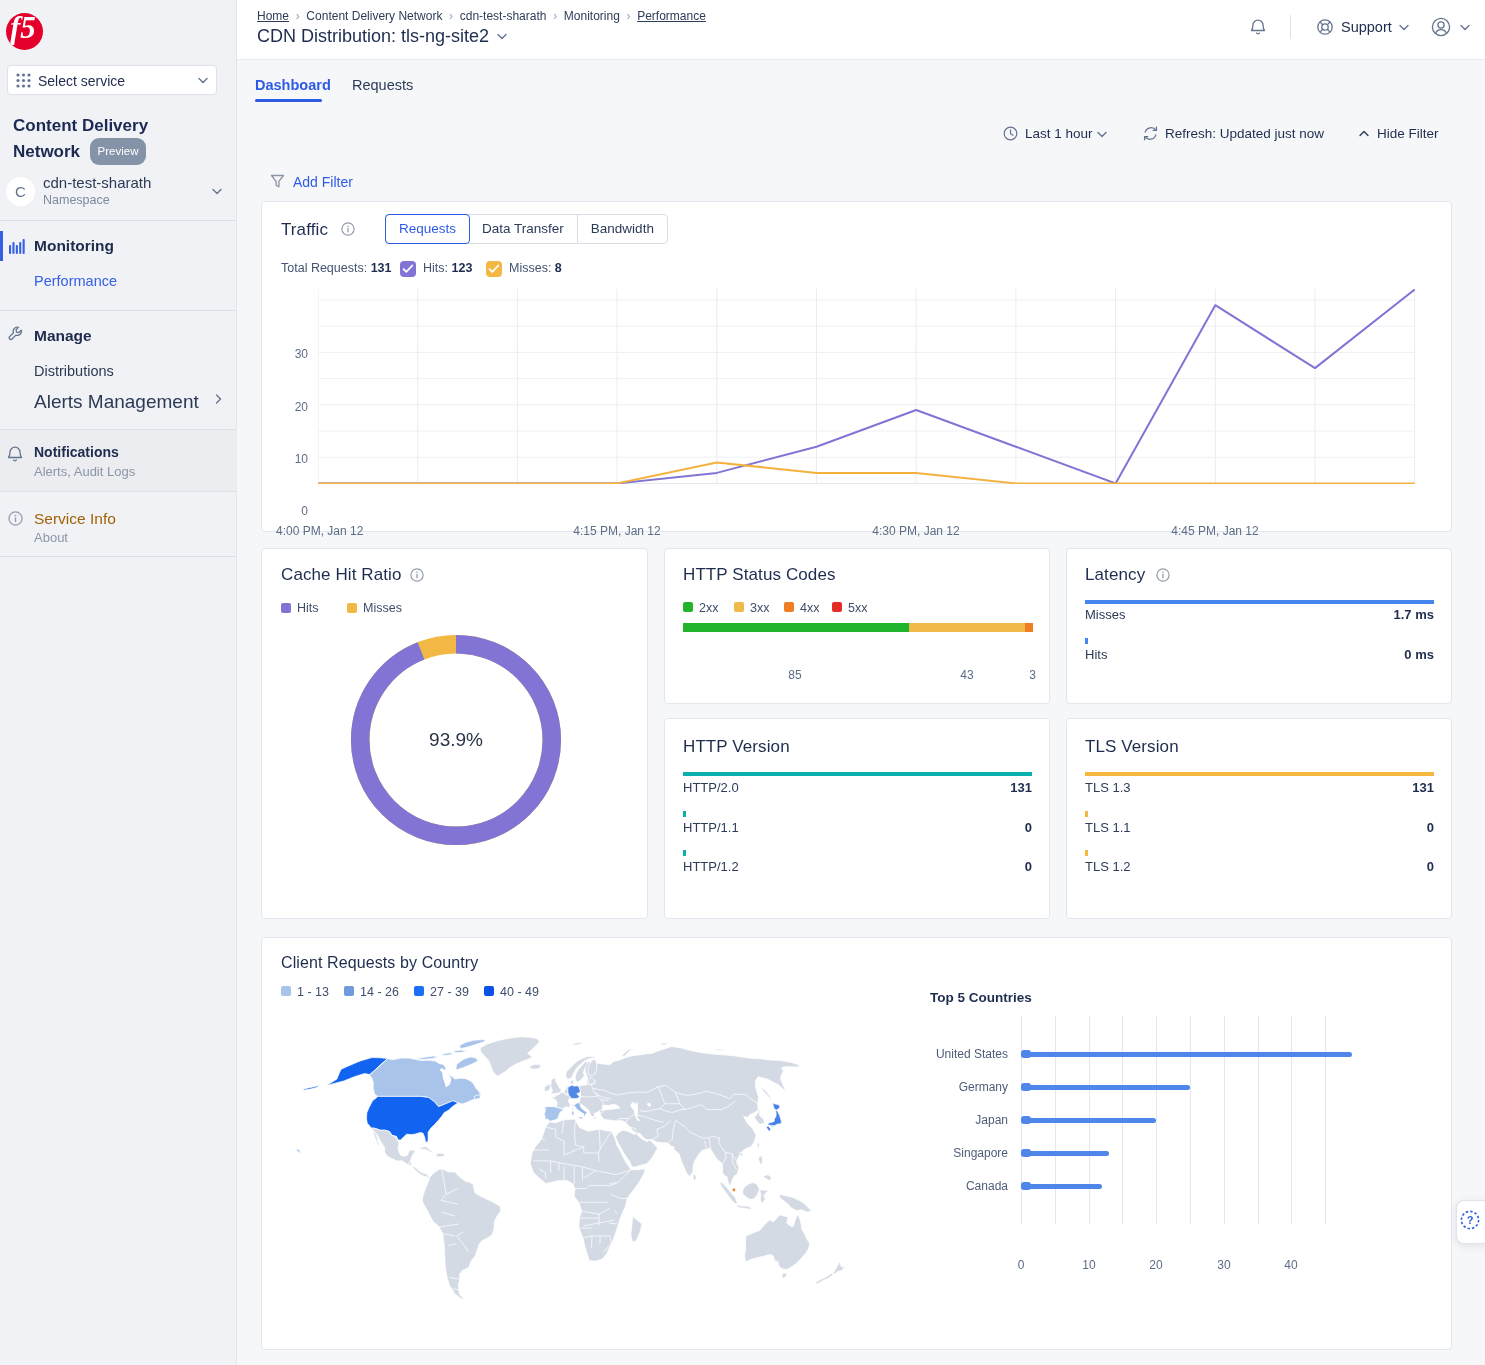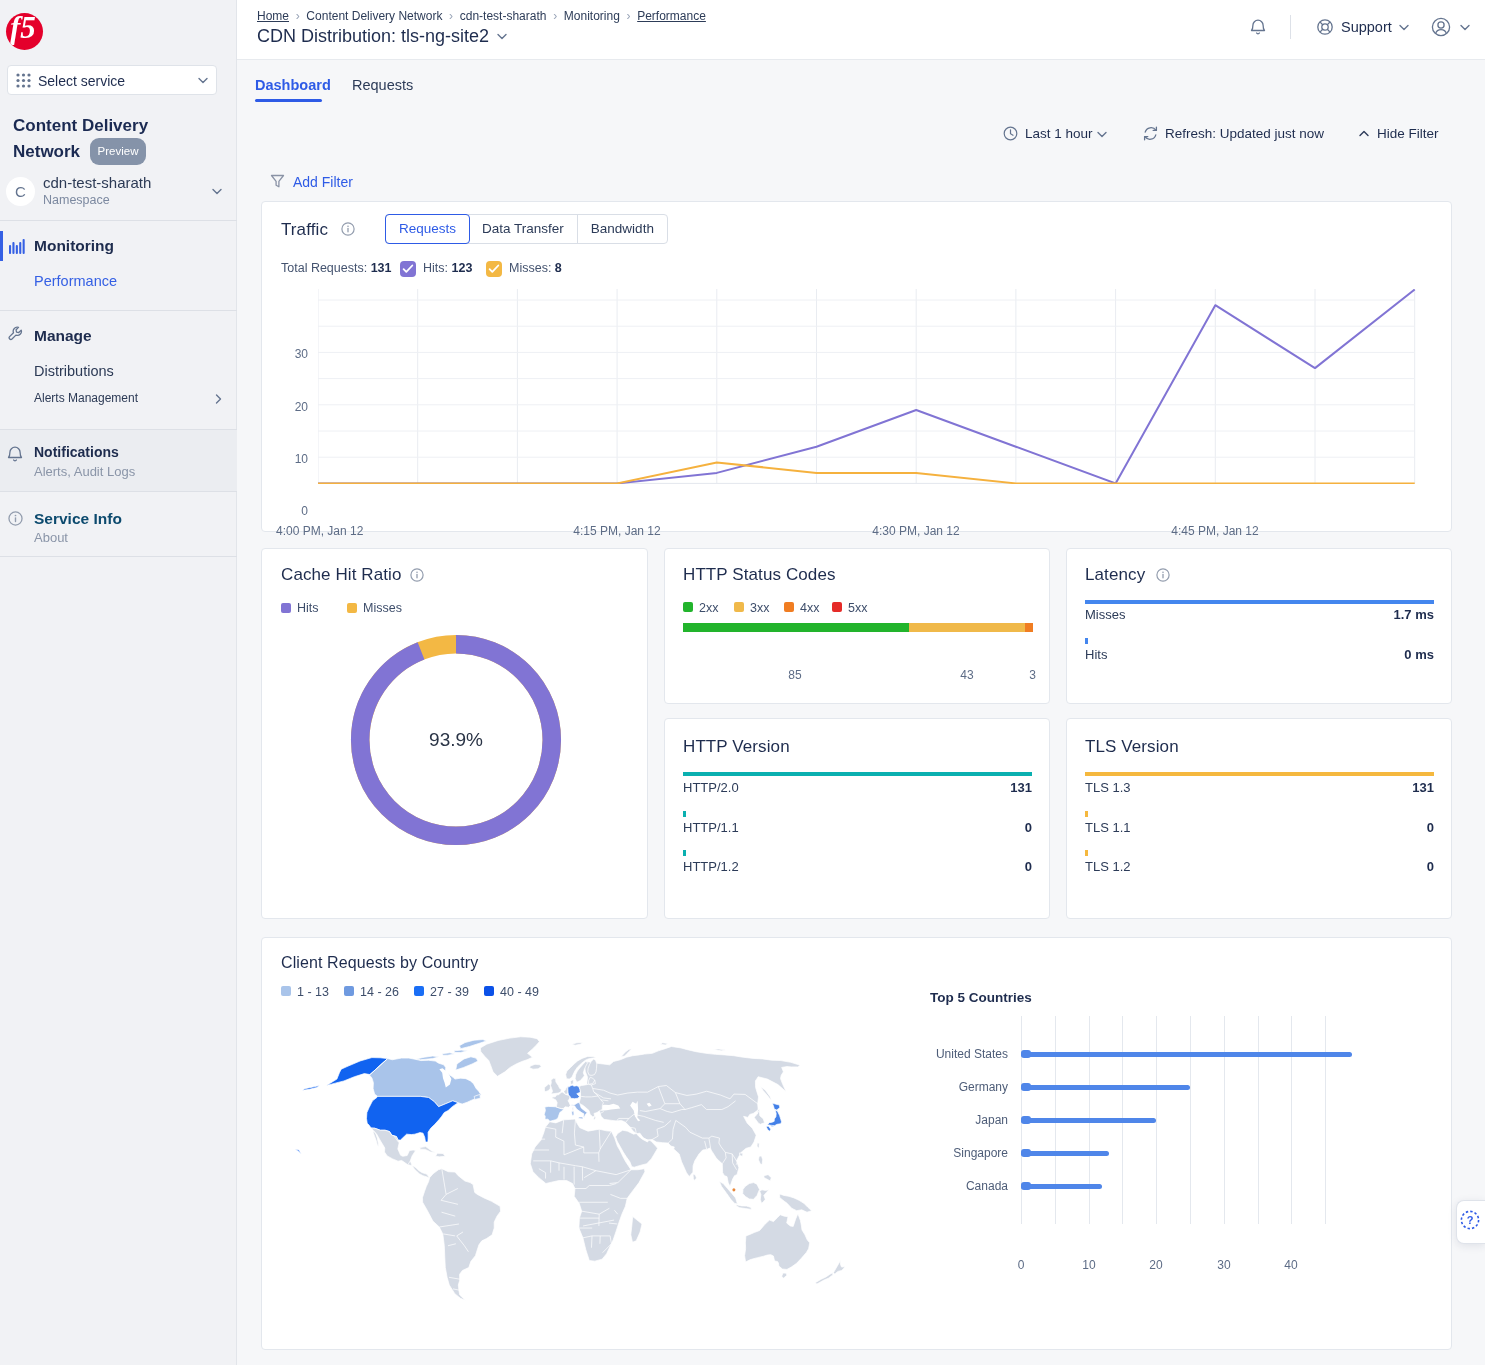--- a/index.html
+++ b/index.html
@@ -53,37 +53,37 @@
     <rect x="13.6" y="0" width="2.1" height="15" rx="0.9" fill="#3560e4"></rect>
   </svg>
 <div class="abs" style="left:34px;top:237px;font-size:15.5px;font-weight:700;color:#1e2c4e">Monitoring</div>
 <div class="abs" style="left:34px;top:273px;font-size:14.5px;color:#3560e4">Performance</div>
 <div class="abs" style="left:0;top:310px;width:237px;border-top:1px solid #dde0e6"></div>
 <svg style="position:absolute;left:7px;top:326px" width="16" height="16" viewBox="0 0 16 16" fill="none">
     <path d="M14.2 4.1a4 4 0 0 1-5.3 5L5 13a1.7 1.7 0 0 1-2.4-2.4l3.9-3.9a4 4 0 0 1 5-5.3L9.1 3.8l.4 2.3 2.3.4 2.4-2.4Z" stroke="#64748f" stroke-width="1.3" stroke-linejoin="round"></path>
   </svg>
 <div class="abs" style="left:34px;top:327px;font-size:15.5px;font-weight:700;color:#1e2c4e">Manage</div>
 <div class="abs" style="left:34px;top:363px;font-size:14.5px;color:#2c3a55">Distributions</div>
-<div class="abs" style="left:34px;top:391px;font-size:12px;color:#2c3a55">Alerts Management</div>
+<div class="abs" style="left:34px;top:391px;font-size:19px;color:#2c3a55">Alerts Management</div>
 <svg style="position:absolute;left:215px;top:394px" width="7" height="10" viewBox="0 0 7 10" fill="none">
     <path d="M1.5 1l4 4-4 4" stroke="#64748f" stroke-width="1.4" stroke-linecap="round" stroke-linejoin="round"></path>
   </svg>
 <div class="abs" style="left:0;top:429px;width:237px;height:63px;background:#ebedf1;border-top:1px solid #dde0e6;border-bottom:1px solid #dde0e6"></div>
 <svg style="position:absolute;left:7px;top:445px" width="16" height="17" viewBox="0 0 16 17" fill="none">
     <path d="M8 2.2a5.1 5.1 0 0 1 5.1 5.1c0 3 .7 4.4 1.4 5.2H1.5c.7-.8 1.4-2.2 1.4-5.2A5.1 5.1 0 0 1 8 2.2Z" stroke="#64748f" stroke-width="1.3" stroke-linejoin="round"></path>
     <path d="M6.6 15a1.6 1.6 0 0 0 2.8 0" stroke="#64748f" stroke-width="1.3" stroke-linecap="round"></path>
   </svg>
 <div class="abs" style="left:34px;top:444px;font-size:14px;font-weight:700;color:#1e2c4e">Notifications</div>
 <div class="abs" style="left:34px;top:464px;font-size:13px;color:#8a95a8">Alerts, Audit Logs</div>
 <svg style="position:absolute;left:8px;top:511px" width="15" height="15" viewBox="0 0 14 14" fill="none">
     <circle cx="7" cy="7" r="6.1" stroke="#939dae" stroke-width="1.2"></circle>
     <path d="M7 6.4v3.4" stroke="#939dae" stroke-width="1.3" stroke-linecap="round"></path>
     <circle cx="7" cy="4.2" r=".8" fill="#939dae"></circle>
   </svg>
-<div class="abs" style="left:34px;top:510px;font-size:15.5px;font-weight:700;color:#0c4a6e">Service Info</div>
+<div class="abs" style="left:34px;top:510px;font-size:15.5px;font-weight:400;color:#a16207">Service Info</div>
 <div class="abs" style="left:34px;top:530px;font-size:13px;color:#8a95a8">About</div>
 <div class="abs" style="left:0;top:556px;width:237px;border-top:1px solid #dde0e6"></div>
 
 <div class="abs" style="left:237px;top:0;width:1248px;height:60px;background:#fff;border-bottom:1px solid #e7eaee"></div>
 <div class="abs" style="left:257px;top:9px;font-size:12px;color:#2d3c58">
 <span style="text-decoration:underline">Home</span> <span style="color:#9aa5b8">&nbsp;›&nbsp;</span> Content Delivery Network <span style="color:#9aa5b8">&nbsp;›&nbsp;</span> cdn-test-sharath <span style="color:#9aa5b8">&nbsp;›&nbsp;</span> Monitoring <span style="color:#9aa5b8">&nbsp;›&nbsp;</span> <span style="text-decoration:underline">Performance</span></div>
 <div class="abs" style="left:257px;top:26px;font-size:18px;color:#1e2c4e">CDN Distribution: tls-ng-site2</div>
 <svg style="position:absolute;left:497px;top:33px" width="10" height="7" viewBox="0 0 10 7" fill="none">
     <path d="M1 1.5l4 4 4-4" stroke="#64748f" stroke-width="1.4" stroke-linecap="round" stroke-linejoin="round"></path>
   </svg>

